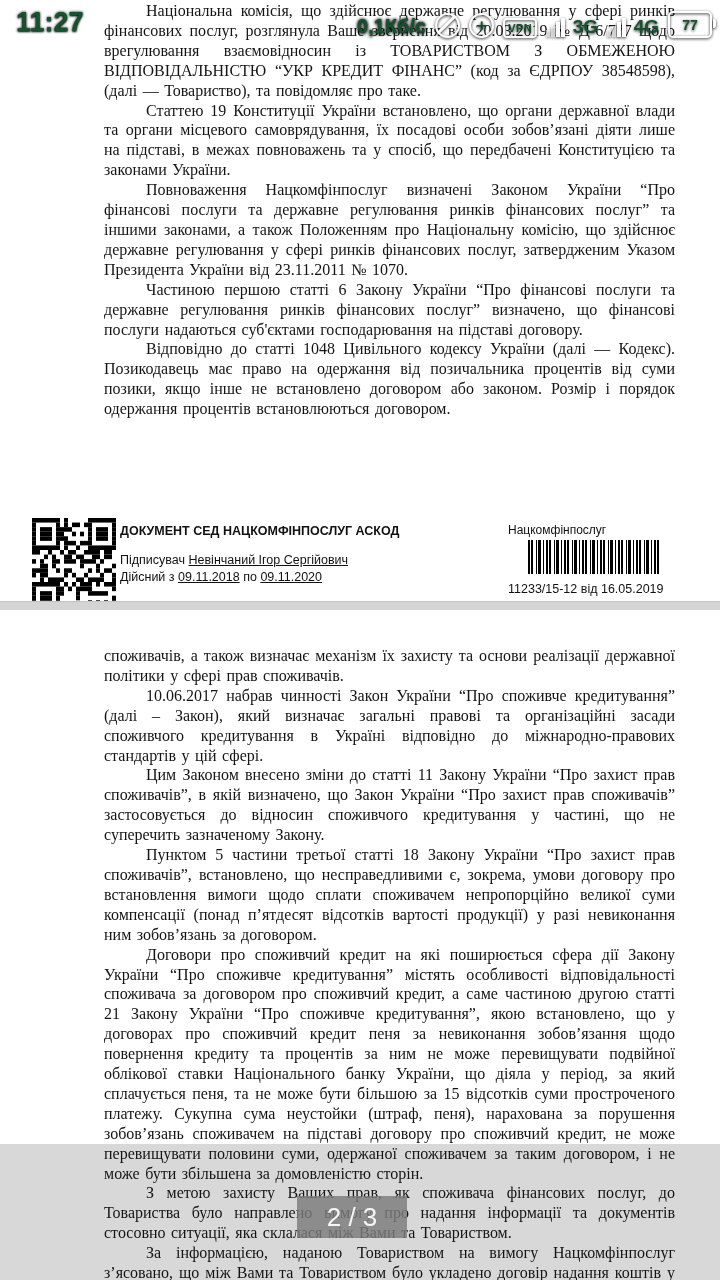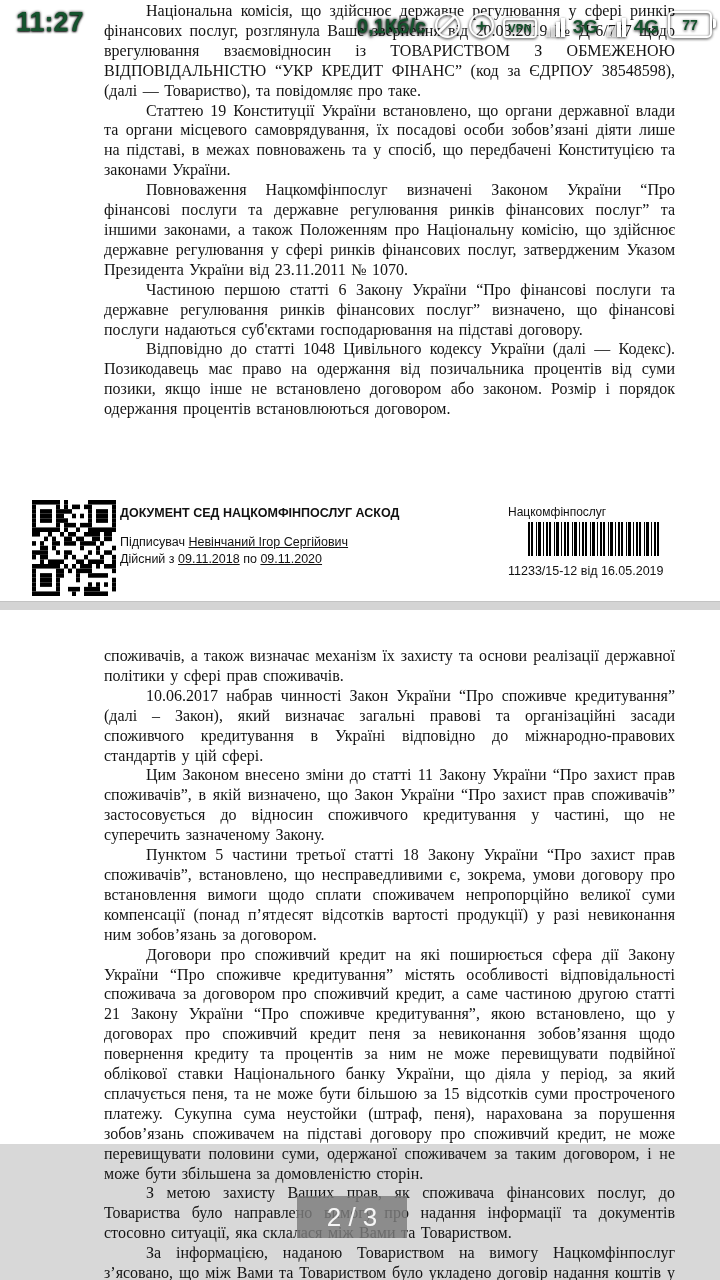--- a/index.html
+++ b/index.html
@@ -15,21 +15,21 @@
   .page-2{top:610px;height:534px;}
   .doc-text{position:absolute;left:104px;right:45px;}
   .page-1 .doc-text{top:1px;}
   .page-2 .doc-text{top:36px;}
   .doc-text p{
     margin:0;text-indent:42px;text-align:justify;
     font-size:16px;line-height:19.9px;color:#141414;word-spacing:1.5px;
   }
   .doc-text p.cont{text-indent:0;}
   
-  .stamp{position:absolute;left:30px;top:497px;right:30px;height:104px;
+  .stamp{position:absolute;left:30px;top:515px;right:30px;height:104px;
     font-family:"Liberation Sans",sans-serif;color:#111;}
   .qr{position:absolute;left:2px;top:3px;width:84px;height:96px;}
   .stamp-text{position:absolute;left:90px;top:8px;font-size:12.5px;line-height:17px;}
   .stamp-title{font-weight:bold;margin-bottom:12px;}
   .u{text-decoration:underline;}
   .stamp-right{position:absolute;left:478px;top:8px;width:172px;text-align:left;}
   .org-name{font-size:12px;margin-bottom:3px;}
   .barcode{width:132px;height:34px;margin:0 auto;
     background:repeating-linear-gradient(90deg,
       #000 0 2px,#fff 2px 3px,#000 3px 5px,#fff 5px 8px,

